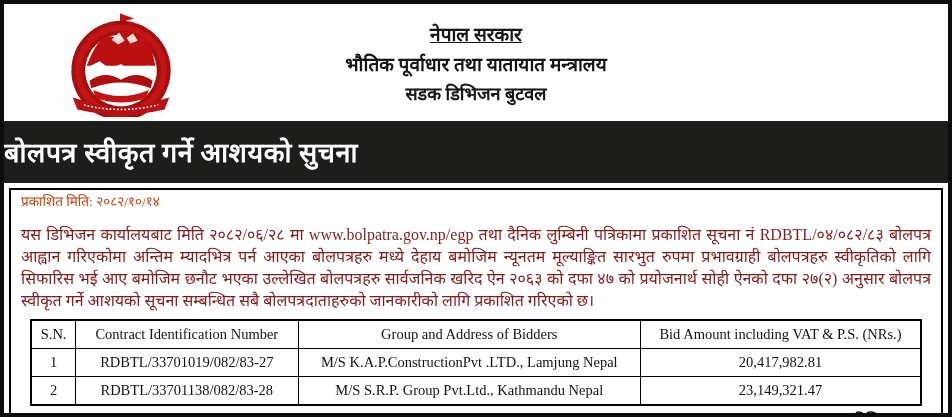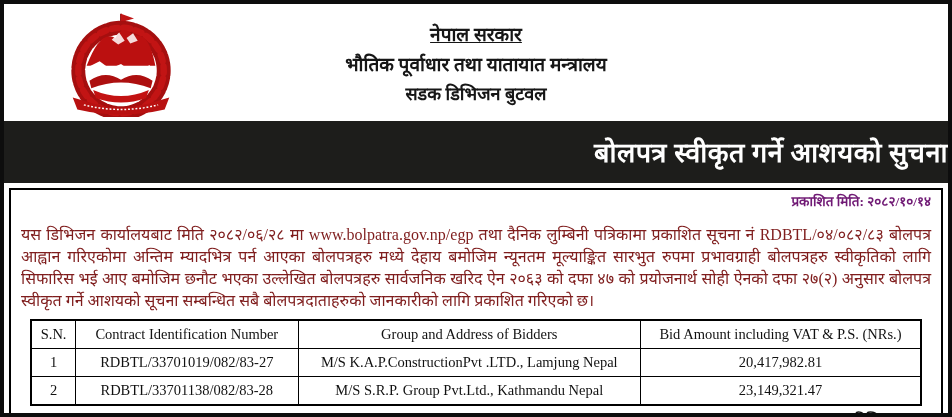--- a/index.html
+++ b/index.html
@@ -42,40 +42,40 @@
   .header-line1 { font-size:19px;text-decoration:underline; }
   .header-line2 { font-size:19px; }
   .header-line3 { font-size:18px; }
   .header-line4 { font-size:18px; }
 
   
   .title-band {
     flex:0 0 auto;
     background:#1d1d1b;
     color:#ffffff;
-    text-align:right;
+    text-align:left;
     font-size:27px;
     font-weight:700;
     padding:12px 0 13px 0;
     letter-spacing:0.5px;
   }
 
   
   .content-wrap { flex:1 1 auto; padding:5px 5px 6px 5px; display:flex; }
   .content {
     flex:1;
     border:2px solid #000000;
     padding:2px 10px 4px 10px;
     display:flex; flex-direction:column;
   }
   .pub-date {
-    text-align:right;
+    text-align:left;
     font-size:13.5px;
-    font-weight:700;
-    color:#701a75;
+    font-weight:400;
+    color:#c2410c;
     line-height:19px;
   }
   .body-text {
     font-size:16px;
     line-height:22px;
     text-align:justify;
     color:#7f1d1d;
     margin-top:13px;
   }
 

